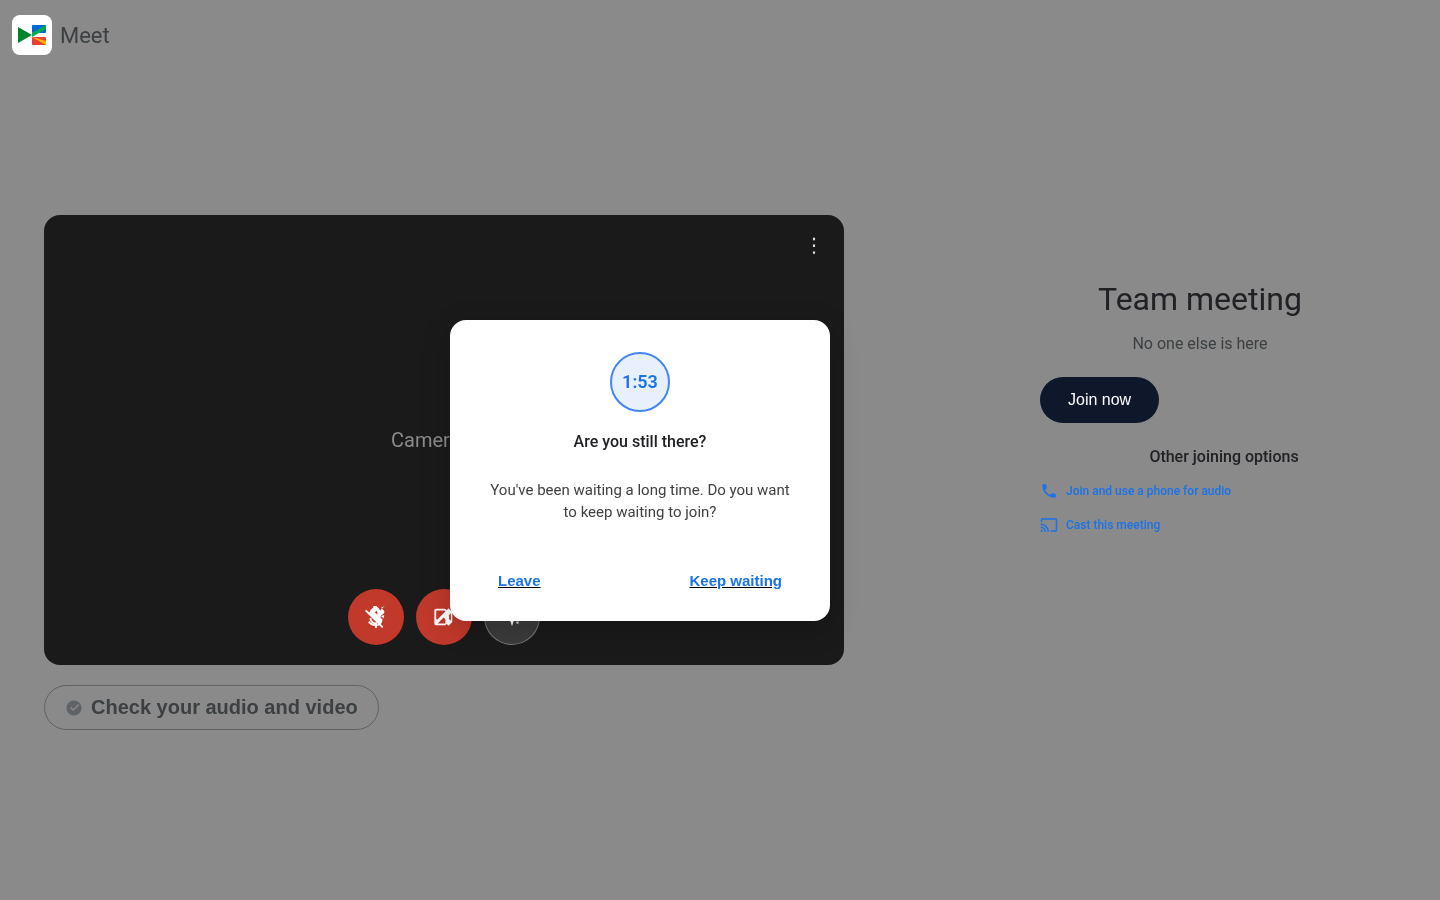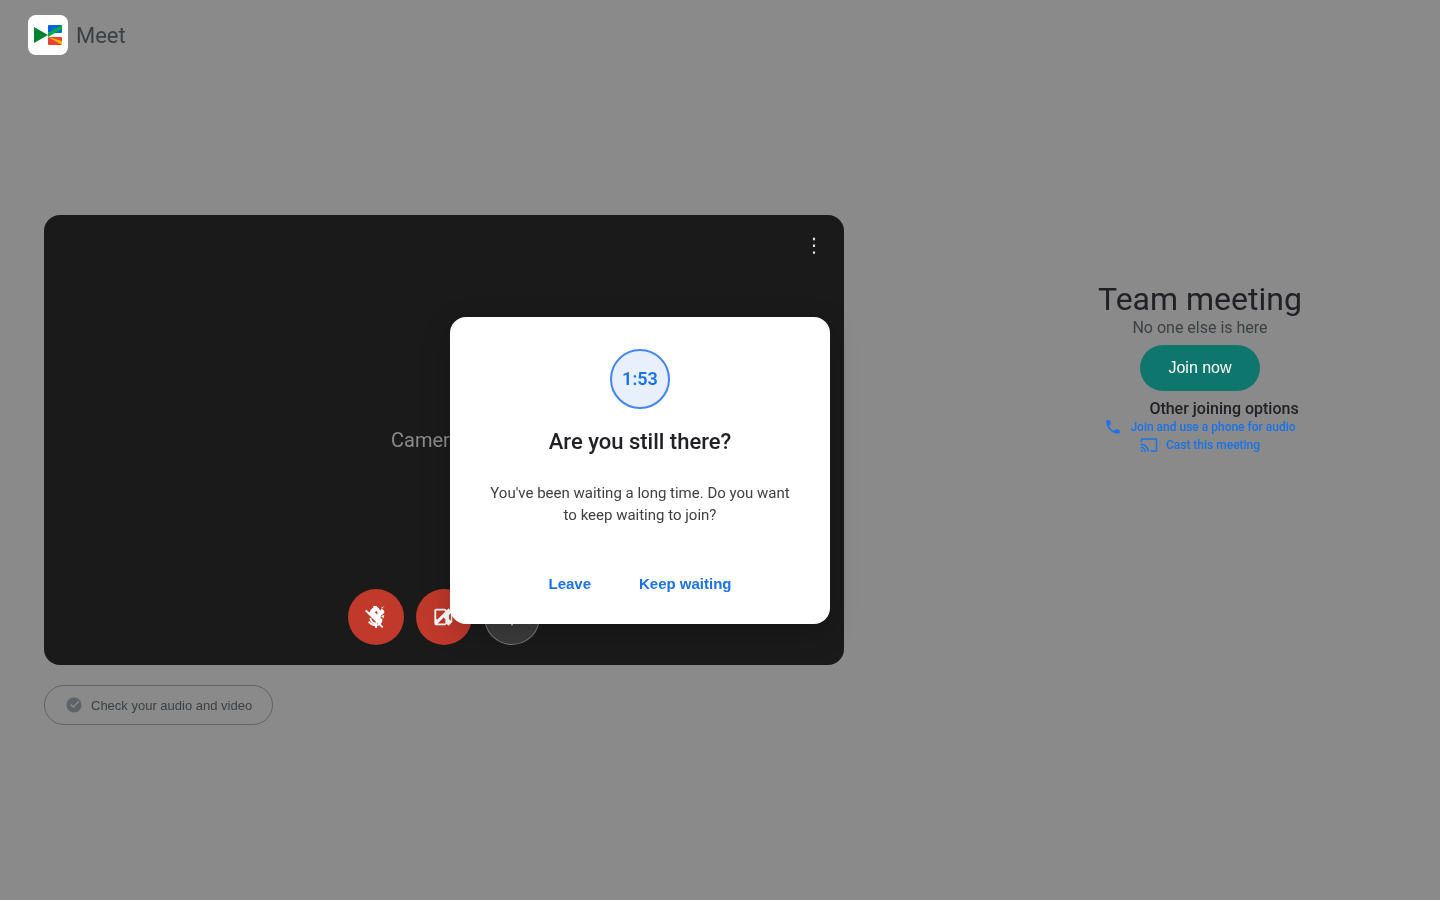--- a/index.html
+++ b/index.html
@@ -13,21 +13,21 @@
     }
 
     
     .header {
       position: absolute;
       top: 0; left: 0;
       width: 100%;
       height: 70px;
       display: flex;
       align-items: center;
-      padding: 0 28px;
+      padding: 0 12px;
       z-index: 10;
     }
     .logo-area {
       display: flex;
       align-items: center;
       gap: 8px;
     }
     .meet-logo-icon {
       width: 40px;
       height: 40px;
@@ -117,33 +117,33 @@
       top: 685px;
       background: transparent;
       border: 1.5px solid #5f6368;
       border-radius: 24px;
       padding: 10px 20px;
       cursor: pointer;
       display: flex;
       align-items: center;
       gap: 8px;
       color: #3c4043;
-      font-size: 13px;
-      font-weight: 400;
+      font-size: 20px;
+      font-weight: 700;
     }
 
     
     .right-panel {
       position: absolute;
       right: 80px;
       top: 280px;
       width: 320px;
       display: flex;
       flex-direction: column;
-      align-items: center;
+      gap: 16px;
     }
 
     .meeting-title {
       font-size: 32px;
       font-weight: 400;
       color: #202124;
       text-align: center;
     }
 
     .meeting-subtitle {
@@ -153,21 +153,21 @@
     }
 
     .join-buttons {
       display: flex;
       align-items: center;
       gap: 12px;
       margin-top: 8px;
     }
 
     .join-now-btn {
-      background-color: #0f766e;
+      background-color: #0f172a;
       color: white;
       border: none;
       border-radius: 24px;
       padding: 14px 28px;
       font-size: 16px;
       font-weight: 500;
       cursor: pointer;
     }
 
     .present-btn {
@@ -239,41 +239,42 @@
       display: flex;
       align-items: center;
       justify-content: center;
       font-size: 18px;
       font-weight: 600;
       color: #1a73e8;
       margin-bottom: 20px;
     }
 
     .modal-title {
-      font-size: 22px;
+      font-size: 16px;
       font-weight: 500;
       color: #202124;
       text-align: center;
       margin-bottom: 28px;
     }
 
     .modal-body {
       font-size: 15px;
       color: #404040;
       text-align: center;
       line-height: 1.5;
       margin-bottom: 40px;
     }
 
     .modal-actions {
       display: flex;
       align-items: center;
       gap: 16px;
-      justify-content: center;
+      justify-content: space-between;
       width: 100%;
+      text-decoration: underline;
     }
 
     .modal-leave-btn {
       background: transparent;
       border: none;
       color: #1a73e8;
       font-size: 15px;
       font-weight: 600;
       cursor: pointer;
       padding: 8px 16px;

